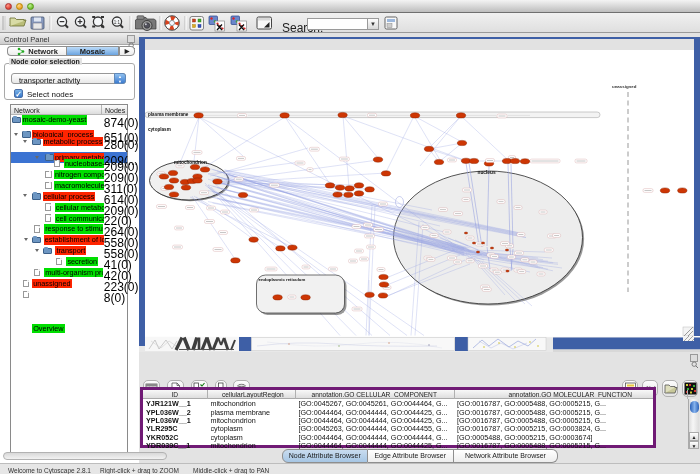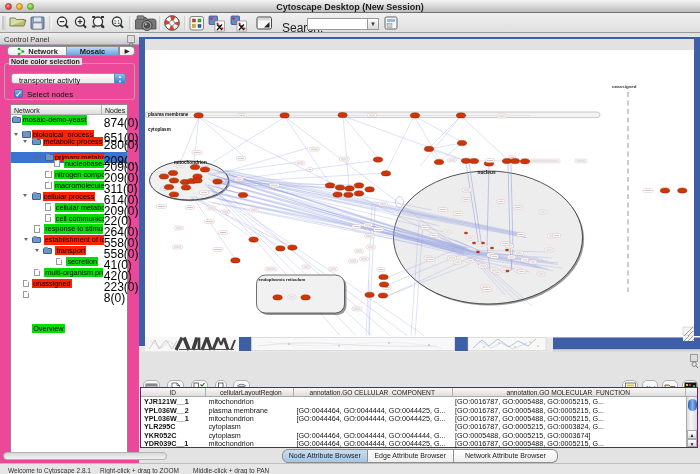--- a/index.html
+++ b/index.html
@@ -13,21 +13,21 @@
 .light { position:absolute; top:3px; width:7px; height:7px; border-radius:50%; }
 #toolbar { left:0; top:13px; width:700px; height:20px;
   background:linear-gradient(#f0f0f0,#dfdfdf); border-bottom:1px solid #9a9a9a; }
 #searchlbl { position:absolute; left:282px; top:8px; font-size:12px; color:#222; }
 #searchbox { position:absolute; left:307px; top:4.5px; width:60px; height:12px;
   background:#fff; border:1px solid #9a9a9a; border-right:none; }
 #searchbtn { position:absolute; left:367px; top:4.5px; width:12px; height:12px;
   background:linear-gradient(#fdfdfd,#d8d8d8); border:1px solid #9a9a9a; font-size:6px;
   color:#333; text-align:center; line-height:11px; }
 
-#cp { left:0; top:33px; width:139px; height:430px; background:#ec4899; }
+#cp { left:0; top:33px; width:139px; height:430px; background:#ffffff; }
 #cphead { position:absolute; left:0; top:0; width:139px; height:12px;
   background:linear-gradient(#efefef,#cdcdcd); border-bottom:1px solid #a8a8a8;
   font-size:7.5px; color:#333; padding:2px 0 0 4px; }
 #cpfloat { position:absolute; left:127px; top:2px; width:8px; height:8px;
   border:1px solid #999; background:#ddd; }
 #cptabs { position:absolute; left:7px; top:13px; width:131px; height:10px; }
 .seg { position:absolute; top:0; height:10px; border:1px solid #8f8f8f;
   font-size:7.5px; font-weight:bold; color:#222; text-align:center; line-height:9px;
   background:linear-gradient(#ffffff,#ededed); }
 #seg1 { left:0; width:59px; border-radius:4px 0 0 4px; border-right:none; }
@@ -83,22 +83,22 @@
 #canvas { position:absolute; left:6px; top:13.5px; width:549px; height:286px; background:#fff; }
 
 #dp { left:139px; top:352px; width:561px; height:111px; background:#e3e3e3; }
 #dphead { position:absolute; left:0; top:0; width:561px; height:12px;
   background:linear-gradient(#efefef,#cdcdcd); border-bottom:1px solid #a8a8a8;
   font-size:7.5px; color:#333; padding:2px 0 0 3.5px; }
 #dpfloat { position:absolute; left:551px; top:2px; width:8px; height:8px;
   border:1px solid #999; background:#ddd; }
 .dbtn { position:absolute; top:28px; width:17px; height:17px;
   background:linear-gradient(#fdfdfd,#e3e3e3); border:1px solid #b0b0b0; border-radius:5px; }
-#dtable { position:absolute; left:0.5px; top:35px; width:558px; height:61px;
-  background:#fff; border:1px solid #701a75; }
+#dtable { position:absolute; left:0.5px; top:35px; width:516px; height:61px;
+  background:#fff; border:3px solid #701a75; }
 #dthead { position:absolute; left:0; top:0; width:100%; height:8.8px;
   background:linear-gradient(#f8f8f8,#dedede); border-bottom:1px solid #aaa; }
 .hc { position:absolute; top:1.2px; font-size:6.6px; color:#222; text-align:center;
   white-space:nowrap; overflow:hidden; }
 .drow { position:absolute; font-size:7.2px; color:#111; white-space:nowrap; }
 #dsb { position:absolute; left:545.5px; top:8.8px; width:11px; height:50.5px;
   background:linear-gradient(90deg,#dcdcdc,#f6f6f6 40%,#dcdcdc); border-left:1px solid #aaa; }
 
 #tabs { left:282px; top:449px; height:13.5px; }
 .btab { position:absolute; top:0; height:13.5px; border:1px solid #8e8e8e;
@@ -110,21 +110,20 @@
 #pbar { position:absolute; left:3px; top:451.5px; width:164px; height:8px;
   background:linear-gradient(#d8d8d8,#f2f2f2); border:1px solid #b2b2b2; border-radius:4px; }
 #strip { left:139px; top:336px; width:561px; height:16px; }
 </style>
 </head>
 <body>
 <div class="abs" id="titlebar">
   <div class="light" style="left:5px;background:radial-gradient(circle at 35% 30%,#ff9a8a,#e4493b 60%,#b2271c);border:0.5px solid #a33;"></div>
   <div class="light" style="left:16px;background:radial-gradient(circle at 35% 30%,#ffd98a,#efa834 60%,#c07d14);border:0.5px solid #b80;"></div>
   <div class="light" style="left:27px;background:radial-gradient(circle at 35% 30%,#c4ef9a,#7cc83c 60%,#4f9a1c);border:0.5px solid #591;"></div>
-  <div class="t">Cytoscape Desktop (New Session)</div>
 </div>
 <div class="abs" id="toolbar">
   <svg width="700" height="20" viewBox="0 0 700 20">
 <line x1="3" y1="3" x2="3" y2="17" stroke="#aaa" stroke-width="1"></line>
 <line x1="5" y1="3" x2="5" y2="17" stroke="#ccc" stroke-width="1"></line>
 <path d="M10 13 L12 7 L26 7 L24 13 Z" fill="#b9bd78" stroke="#6b6f33" stroke-width="0.8"></path>
 <path d="M10 13 L10 5 L15 5 L16.5 6.5 L24 6.5 L24 8" fill="#d8dba6" stroke="#6b6f33" stroke-width="0.8"></path>
 <rect x="31" y="4" width="13" height="12" rx="1" fill="#8a9cc0" stroke="#44536f" stroke-width="0.8"></rect>
 <rect x="34" y="4.5" width="7" height="4" fill="#dfe6f2"></rect>
 <rect x="33" y="10" width="9" height="6" fill="#e8e8e8" stroke="#667" stroke-width="0.5"></rect>
@@ -813,31 +812,33 @@
 <span style="position:absolute;left:64.5px;top:0;height:8.8px;border-left:1px solid #b0b0b0;"></span>
 <span class="hc" style="left:64.5px;width:88.0px;">_cellularLayoutRegion</span>
 <span style="position:absolute;left:152.5px;top:0;height:8.8px;border-left:1px solid #b0b0b0;"></span>
 <span class="hc" style="left:152.5px;width:158.5px;">annotation.GO CELLULAR_COMPONENT</span>
 <span style="position:absolute;left:311px;top:0;height:8.8px;border-left:1px solid #b0b0b0;"></span>
 <span class="hc" style="left:311px;width:233.5px;">annotation.GO MOLECULAR_FUNCTION</span>
 <span style="position:absolute;left:544.5px;top:0;height:8.8px;border-left:1px solid #b0b0b0;"></span>
 </div>
 <div class="drow" style="left:3.5px;top:9.3px;width:60px;overflow:hidden;font-weight:bold;">YJR121W__1</div>
 <div class="drow" style="left:68.0px;top:9.3px;width:84px;overflow:hidden;">mitochondrion</div>
+<div class="drow" style="left:156.0px;top:9.3px;width:154px;overflow:hidden;">[GO:0045267, GO:0045261, GO:0044464, G...</div>
 <div class="drow" style="left:314.5px;top:9.3px;width:230px;overflow:hidden;">[GO:0016787, GO:0005488, GO:0005215, G...</div>
 <div class="drow" style="left:3.5px;top:17.6px;width:60px;overflow:hidden;font-weight:bold;">YPL036W__2</div>
 <div class="drow" style="left:68.0px;top:17.6px;width:84px;overflow:hidden;">plasma membrane</div>
 <div class="drow" style="left:156.0px;top:17.6px;width:154px;overflow:hidden;">[GO:0044464, GO:0044444, GO:0044425, G...</div>
 <div class="drow" style="left:314.5px;top:17.6px;width:230px;overflow:hidden;">[GO:0016787, GO:0005488, GO:0005215, G...</div>
 <div class="drow" style="left:3.5px;top:25.9px;width:60px;overflow:hidden;font-weight:bold;">YPL036W__1</div>
 <div class="drow" style="left:68.0px;top:25.9px;width:84px;overflow:hidden;">mitochondrion</div>
 <div class="drow" style="left:156.0px;top:25.9px;width:154px;overflow:hidden;">[GO:0044464, GO:0044444, GO:0044425, G...</div>
 <div class="drow" style="left:314.5px;top:25.9px;width:230px;overflow:hidden;">[GO:0016787, GO:0005488, GO:0005215, G...</div>
 <div class="drow" style="left:3.5px;top:34.2px;width:60px;overflow:hidden;font-weight:bold;">YLR295C</div>
 <div class="drow" style="left:68.0px;top:34.2px;width:84px;overflow:hidden;">cytoplasm</div>
+<div class="drow" style="left:156.0px;top:34.2px;width:154px;overflow:hidden;">[GO:0045263, GO:0044444, GO:0044455, G...</div>
 <div class="drow" style="left:314.5px;top:34.2px;width:230px;overflow:hidden;">[GO:0016787, GO:0005215, GO:0003824, G...</div>
 <div class="drow" style="left:3.5px;top:42.5px;width:60px;overflow:hidden;font-weight:bold;">YKR052C</div>
 <div class="drow" style="left:68.0px;top:42.5px;width:84px;overflow:hidden;">cytoplasm</div>
 <div class="drow" style="left:156.0px;top:42.5px;width:154px;overflow:hidden;">[GO:0044464, GO:0044444, GO:0044444, G...</div>
 <div class="drow" style="left:314.5px;top:42.5px;width:230px;overflow:hidden;">[GO:0005488, GO:0005215, GO:0003674]</div>
 <div class="drow" style="left:3.5px;top:50.8px;width:60px;overflow:hidden;font-weight:bold;">YDR039C__1</div>
 <div class="drow" style="left:68.0px;top:50.8px;width:84px;overflow:hidden;">mitochondrion</div>
 <div class="drow" style="left:156.0px;top:50.8px;width:154px;overflow:hidden;">[GO:0044464, GO:0044444, GO:0044425, G...</div>
 <div class="drow" style="left:314.5px;top:50.8px;width:230px;overflow:hidden;">[GO:0016787, GO:0005488, GO:0005215, G...</div>
 <div id="dsb">

